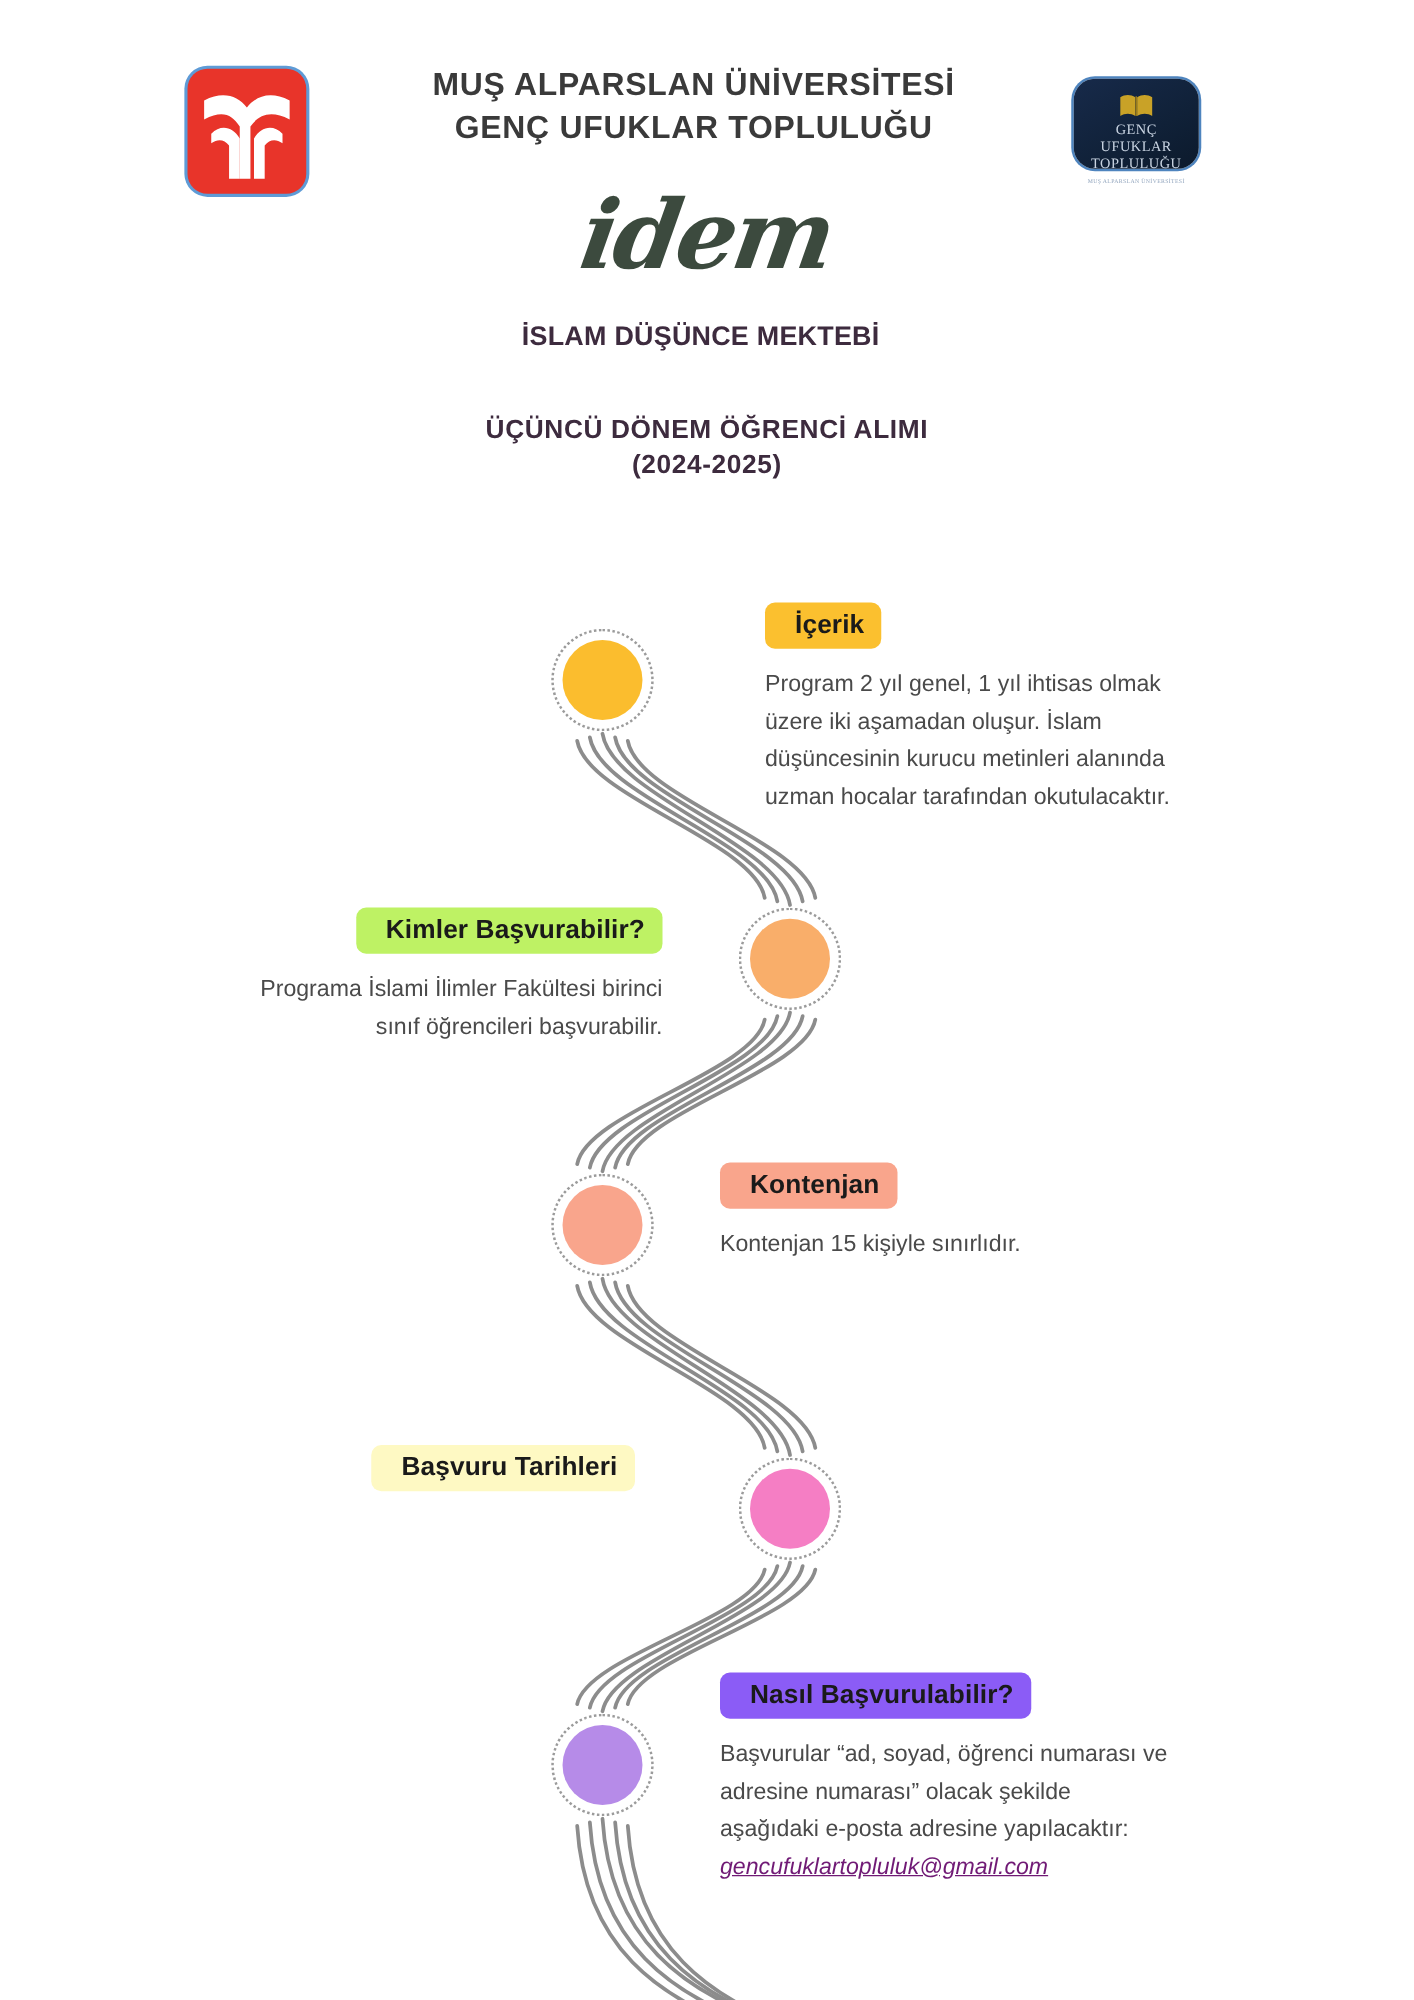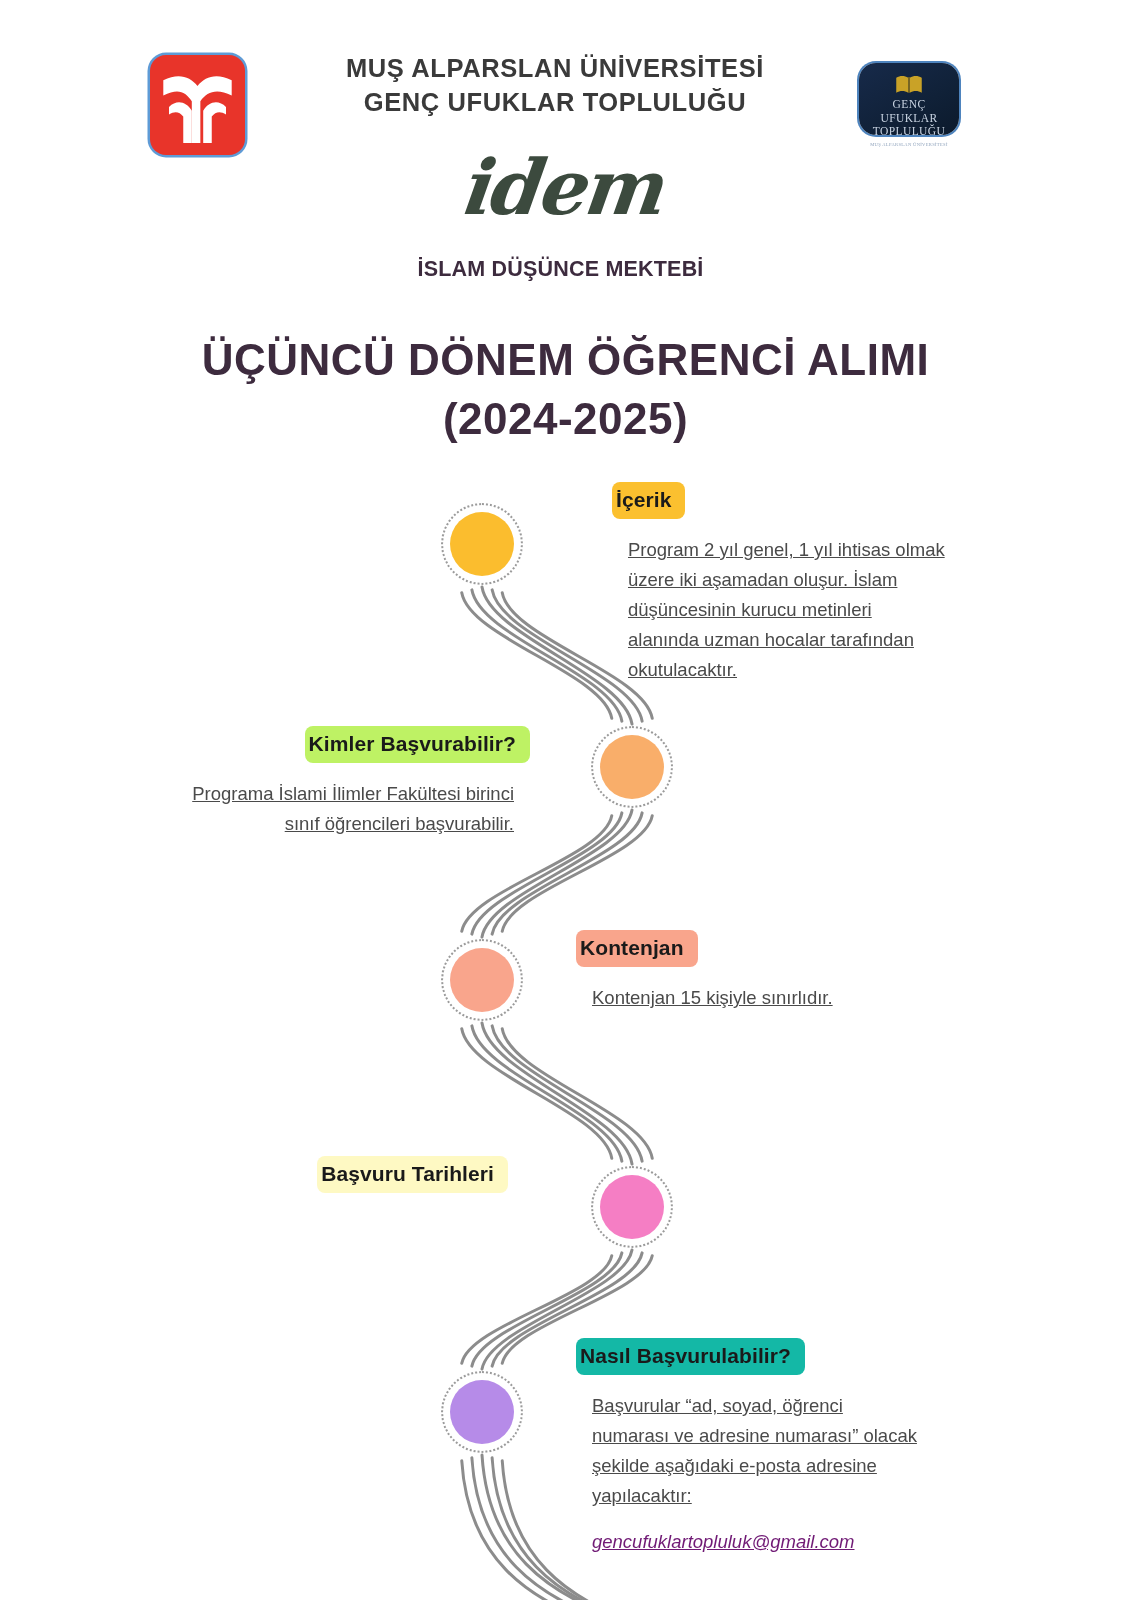--- a/index.html
+++ b/index.html
@@ -118,21 +118,21 @@
     color: #3D2B3E;
   }
 
   .main-title {
     position: absolute;
     left: 0;
     top: 330px;
     width: 1131px;
     text-align: center;
     font-weight: bold;
-    font-size: 44px;
+    font-size: 21px;
     line-height: 1.35;
     letter-spacing: 0.5px;
     color: #3D2B3E;
   }
 
   
   #timeline-svg {
     position: absolute;
     left: 0;
     top: 0;
@@ -162,36 +162,36 @@
     left: 0;
     top: 0;
     width: 64px;
     height: 64px;
     border-radius: 50%;
   }
 
   .block { position: absolute; }
   .badge {
     display: inline-block;
-    padding: 6px 14px 7px 4px;
+    padding: 6px 14px 7px 24px;
     border-radius: 8px;
     font-weight: bold;
     font-size: 21px;
     color: #1A1A1A;
     letter-spacing: 0.1px;
     line-height: 1.15;
   }
   .body-text {
     margin-top: 13px;
     font-size: 18.5px;
     line-height: 1.62;
     color: #4A4A4A;
   }
   .body-text.tight { margin-top: 11px; }
-  .body-text p { margin: 16px; text-decoration: underline; }
+  .body-text p { margin: 0; }
   .body-text p + p { margin-top: 26px; }
   .align-right { text-align: right; }
   .align-left { text-align: left; }
   .email {
     font-style: italic;
     text-decoration: underline;
     color: #701a75;
   }
 </style>
 </head>
@@ -296,19 +296,19 @@
       <div class="block align-left" style="left: 612px; top: 482px; width: 350px;"><span class="badge" style="background: rgb(251, 192, 47);">İçerik</span><div class="body-text">
           <p>Program 2 yıl genel, 1 yıl ihtisas olmak üzere iki aşamadan oluşur. İslam düşüncesinin kurucu metinleri alanında uzman hocalar tarafından okutulacaktır.</p>
         </div></div>
       <div class="block align-right" style="left: 170px; top: 726px; width: 360px;"><span class="badge" style="background: #bef264;">Kimler Başvurabilir?</span><div class="body-text">
           <p>Programa İslami İlimler Fakültesi birinci sınıf öğrencileri başvurabilir.</p>
         </div></div>
       <div class="block align-left" style="left: 576px; top: 930px; width: 360px;"><span class="badge" style="background: rgb(249, 165, 140);">Kontenjan</span><div class="body-text">
           <p>Kontenjan 15 kişiyle sınırlıdır.</p>
         </div></div>
       <div class="block align-right" style="left: 160px; top: 1156px; width: 348px;"><span class="badge" style="background: #fef9c3;">Başvuru Tarihleri</span></div>
-      <div class="block align-left" style="left: 576px; top: 1338px; width: 360px;"><span class="badge" style="background: #14b8a6;">Nasıl Başvurulabilir?</span><div class="body-text">
+      <div class="block align-left" style="left: 576px; top: 1338px; width: 360px;"><span class="badge" style="background: #8b5cf6;">Nasıl Başvurulabilir?</span><div class="body-text">
           <p>Başvurular “ad, soyad, öğrenci numarası ve adresine numarası” olacak şekilde aşağıdaki e-posta adresine yapılacaktır:</p>
           <p class="email" style="margin-top: 0px;">gencufuklartopluluk@gmail.com</p>
         </div></div>
     </div>
 
 </div>
 
 </body></html>

